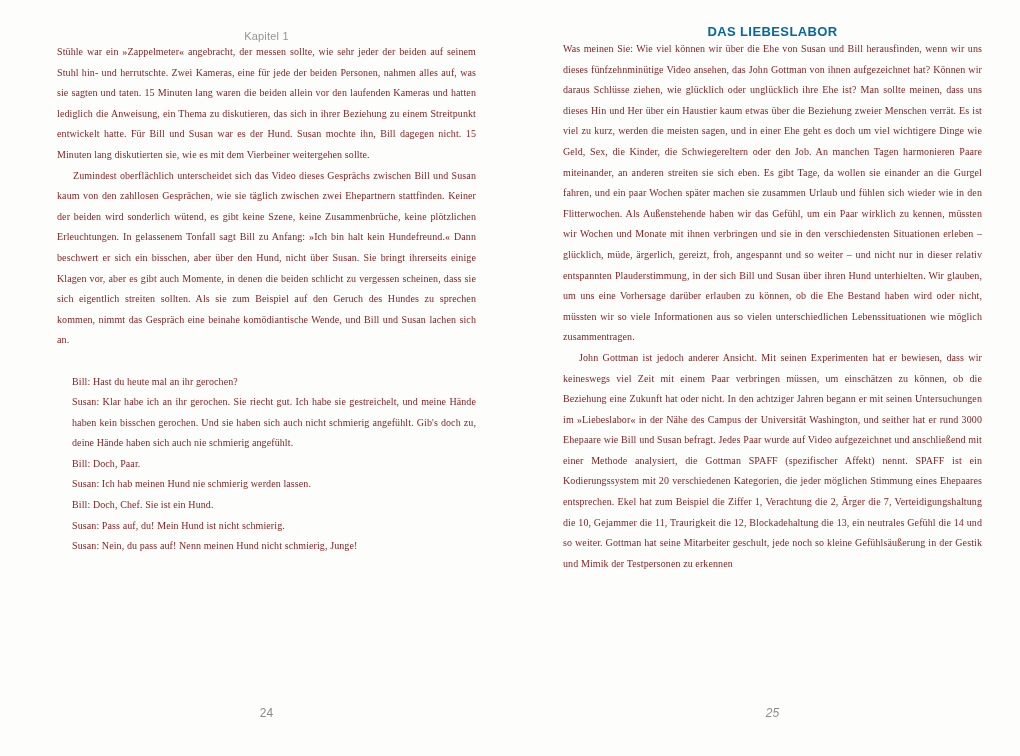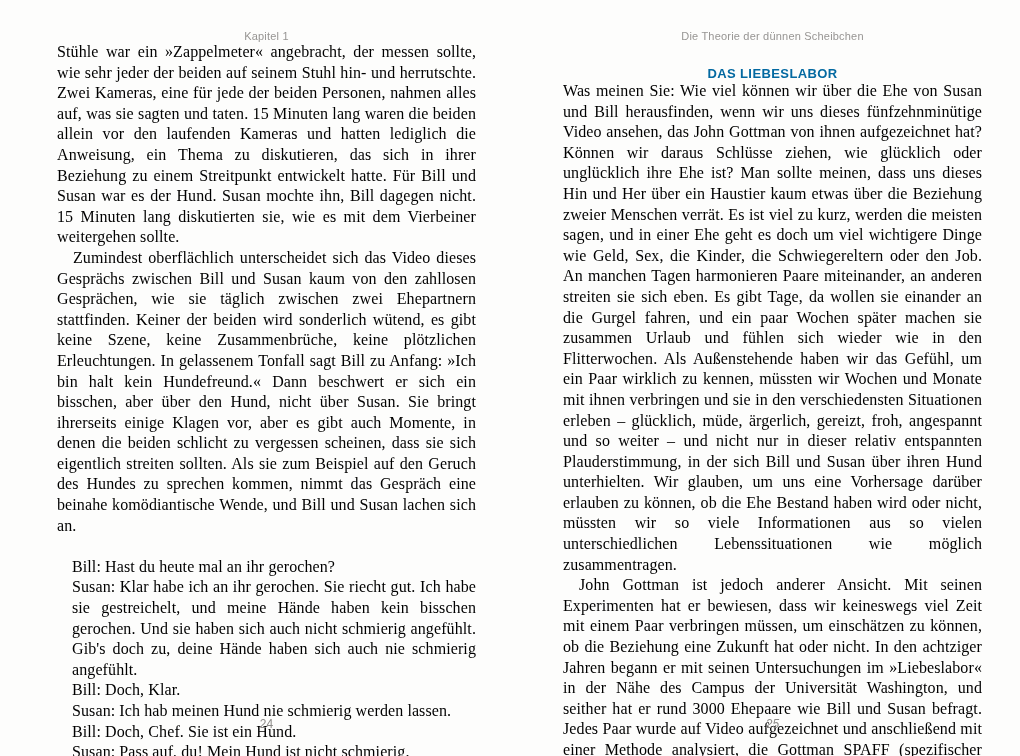--- a/index.html
+++ b/index.html
@@ -49,38 +49,38 @@
     text-align: center;
     font-family: "Liberation Sans", "DejaVu Sans", sans-serif;
     font-weight: bold;
     font-size: 13px;
     color: #0369a1;
     letter-spacing: 0.4px;
   }
 
   p.body-par {
     margin: 0;
-    font-size: 16px;
+    font-size: 10px;
     line-height: 20.6px;
-    color: #000000;
+    color: #7f1d1d;
     text-align: justify;
     letter-spacing: 0.1px;
   }
   p.body-par.first-indent { text-indent: 16px; }
 
   .dialogue-block {
     margin-top: 20.6px;
     margin-left: 15px;
     width: 404px;
   }
   .dialogue-block p.body-par { text-align: justify; }
 
   .page-number {
     position: absolute;
-    bottom: 25px;
+    bottom: 36px;
     width: 419px;
     text-align: center;
     font-family: "Liberation Sans", "DejaVu Sans", sans-serif;
     font-size: 12px;
     color: #8c8a88;
   }
   .page-left .page-number { left: 57px; }
   .page-right .page-number { left: 53px; font-style: italic; }
 </style>
 </head>
@@ -92,34 +92,33 @@
     <div class="page-inner">
       <div class="running-head">Kapitel 1</div>
 
       <p class="body-par body-start">Stühle war ein »Zappelmeter« angebracht, der messen sollte, wie sehr jeder der beiden auf seinem Stuhl hin- und herrutschte. Zwei Kameras, eine für jede der beiden Personen, nahmen alles auf, was sie sagten und taten. 15 Minuten lang waren die beiden allein vor den laufenden Kameras und hatten lediglich die Anweisung, ein Thema zu diskutieren, das sich in ihrer Beziehung zu einem Streitpunkt entwickelt hatte. Für Bill und Susan war es der Hund. Susan mochte ihn, Bill dagegen nicht. 15 Minuten lang diskutierten sie, wie es mit dem Vierbeiner weitergehen sollte.</p>
 
       <p class="body-par first-indent">Zumindest oberflächlich unterscheidet sich das Video dieses Gesprächs zwischen Bill und Susan kaum von den zahllosen Gesprächen, wie sie täglich zwischen zwei Ehepartnern stattfinden. Keiner der beiden wird sonderlich wütend, es gibt keine Szene, keine Zusammenbrüche, keine plötzlichen Erleuchtungen. In gelassenem Tonfall sagt Bill zu Anfang: »Ich bin halt kein Hundefreund.« Dann beschwert er sich ein bisschen, aber über den Hund, nicht über Susan. Sie bringt ihrerseits einige Klagen vor, aber es gibt auch Momente, in denen die beiden schlicht zu vergessen scheinen, dass sie sich eigentlich streiten sollten. Als sie zum Beispiel auf den Geruch des Hundes zu sprechen kommen, nimmt das Gespräch eine beinahe komödiantische Wende, und Bill und Susan lachen sich an.</p>
 
       <div class="dialogue-block">
         <p class="body-par">Bill: Hast du heute mal an ihr gerochen?</p>
         <p class="body-par">Susan: Klar habe ich an ihr gerochen. Sie riecht gut. Ich habe sie gestreichelt, und meine Hände haben kein bisschen gerochen. Und sie haben sich auch nicht schmierig angefühlt. Gib's doch zu, deine Hände haben sich auch nie schmierig angefühlt.</p>
-        <p class="body-par">Bill: Doch, Klar.</p>
+        <p class="body-par">Bill: Doch, Paar.</p>
         <p class="body-par">Susan: Ich hab meinen Hund nie schmierig werden lassen.</p>
         <p class="body-par">Bill: Doch, Chef. Sie ist ein Hund.</p>
         <p class="body-par">Susan: Pass auf, du! Mein Hund ist nicht schmierig.</p>
         <p class="body-par">Susan: Nein, du pass auf! Nenn meinen Hund nicht schmierig, Junge!</p>
       </div>
     </div>
 
     <div class="page-number">24</div>
   </div>
 
   <div class="page page-right">
     <div class="page-inner">
-      <div class="running-head">Die Theorie der dünnen Scheibchen</div>
 
       <div class="section-heading">DAS LIEBESLABOR</div>
 
       <p class="body-par body-start-right">Was meinen Sie: Wie viel können wir über die Ehe von Susan und Bill herausfinden, wenn wir uns dieses fünfzehnminütige Video ansehen, das John Gottman von ihnen aufgezeichnet hat? Können wir daraus Schlüsse ziehen, wie glücklich oder unglücklich ihre Ehe ist? Man sollte meinen, dass uns dieses Hin und Her über ein Haustier kaum etwas über die Beziehung zweier Menschen verrät. Es ist viel zu kurz, werden die meisten sagen, und in einer Ehe geht es doch um viel wichtigere Dinge wie Geld, Sex, die Kinder, die Schwiegereltern oder den Job. An manchen Tagen harmonieren Paare miteinander, an anderen streiten sie sich eben. Es gibt Tage, da wollen sie einander an die Gurgel fahren, und ein paar Wochen später machen sie zusammen Urlaub und fühlen sich wieder wie in den Flitterwochen. Als Außenstehende haben wir das Gefühl, um ein Paar wirklich zu kennen, müssten wir Wochen und Monate mit ihnen verbringen und sie in den verschiedensten Situationen erleben – glücklich, müde, ärgerlich, gereizt, froh, angespannt und so weiter – und nicht nur in dieser relativ entspannten Plauderstimmung, in der sich Bill und Susan über ihren Hund unterhielten. Wir glauben, um uns eine Vorhersage darüber erlauben zu können, ob die Ehe Bestand haben wird oder nicht, müssten wir so viele Informationen aus so vielen unterschiedlichen Lebenssituationen wie möglich zusammentragen.</p>
 
       <p class="body-par first-indent">John Gottman ist jedoch anderer Ansicht. Mit seinen Experimenten hat er bewiesen, dass wir keineswegs viel Zeit mit einem Paar verbringen müssen, um einschätzen zu können, ob die Beziehung eine Zukunft hat oder nicht. In den achtziger Jahren begann er mit seinen Untersuchungen im »Liebeslabor« in der Nähe des Campus der Universität Washington, und seither hat er rund 3000 Ehepaare wie Bill und Susan befragt. Jedes Paar wurde auf Video aufgezeichnet und anschließend mit einer Methode analysiert, die Gottman SPAFF (spezifischer Affekt) nennt. SPAFF ist ein Kodierungssystem mit 20 verschiedenen Kategorien, die jeder möglichen Stimmung eines Ehepaares entsprechen. Ekel hat zum Beispiel die Ziffer 1, Verachtung die 2, Ärger die 7, Verteidigungshaltung die 10, Gejammer die 11, Traurigkeit die 12, Blockadehaltung die 13, ein neutrales Gefühl die 14 und so weiter. Gottman hat seine Mitarbeiter geschult, jede noch so kleine Gefühlsäußerung in der Gestik und Mimik der Testpersonen zu erkennen</p>
     </div>
 
     <div class="page-number">25</div>
   </div>

